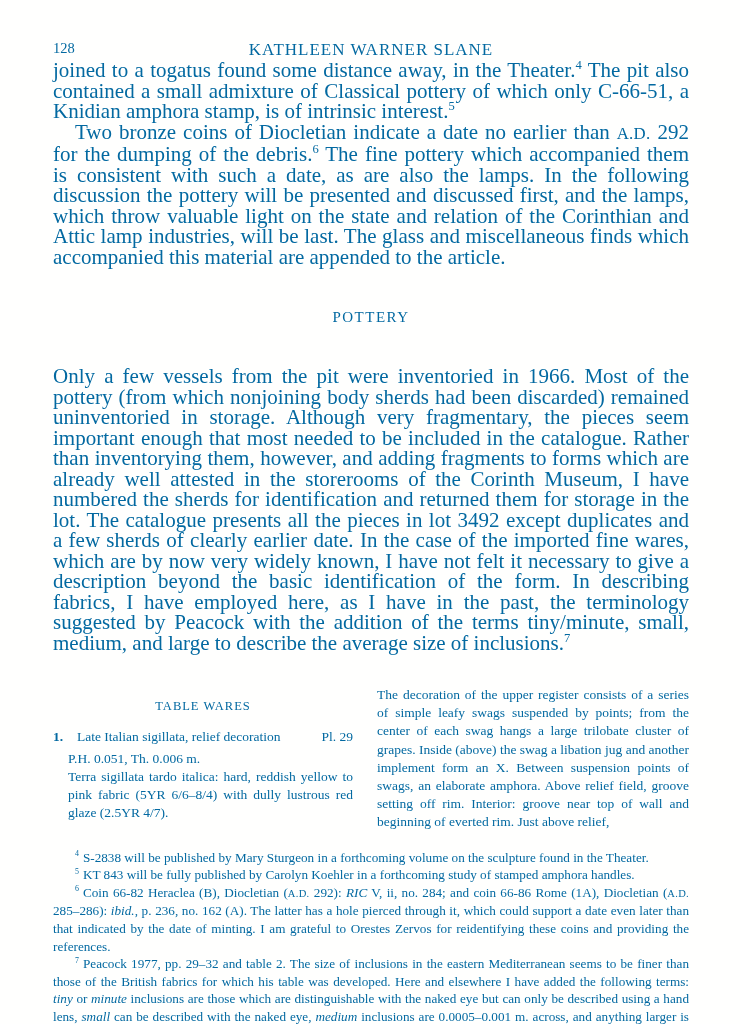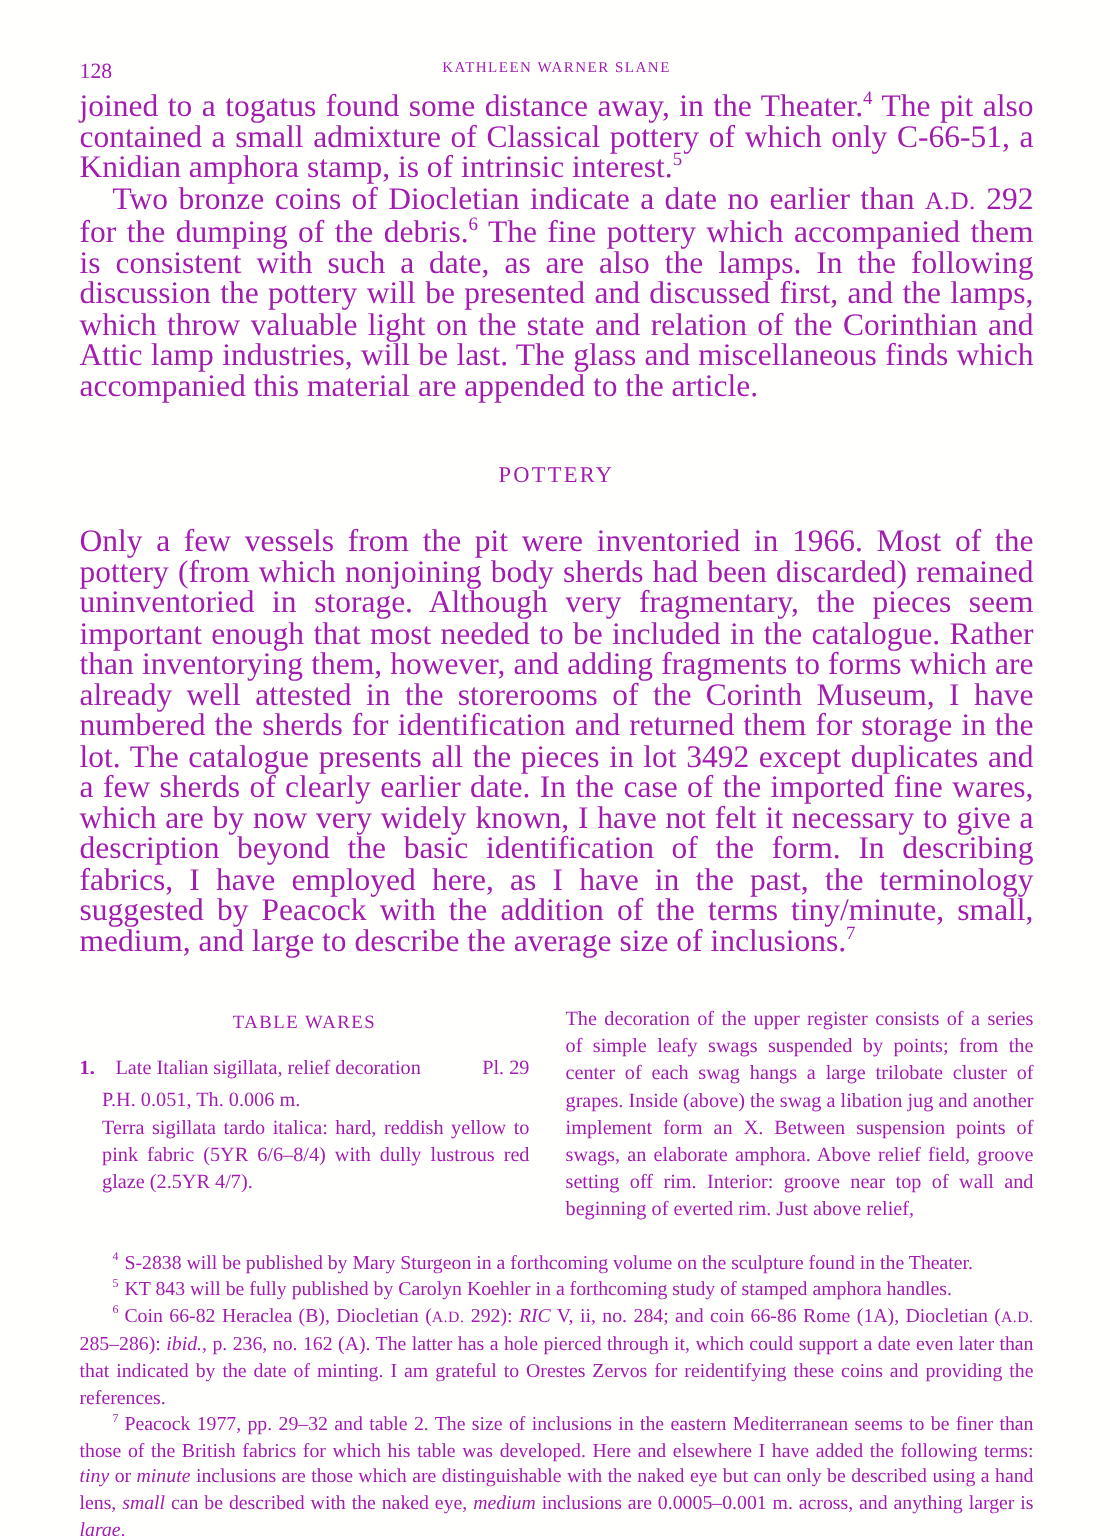--- a/index.html
+++ b/index.html
@@ -1,43 +1,43 @@
 <!DOCTYPE html>
 <html><head>
 <meta charset="utf-8">
 <style>
   html,body{margin:0;padding:0;background:#ffffff;}
   .page{
     position:relative;
     width:740px;height:1024px;
     background:#fffffe;
-    color:#a21caf;
+    color:#0369a1;
     font-family:"Liberation Serif","DejaVu Serif",serif;
     box-sizing:border-box;
     padding:40px 51px 0 53px;
     overflow:hidden;
   }
   
   .page-header{position:relative;height:20px;}
   .page-num{position:absolute;left:0;top:0;font-size:14.5px;}
-  .running-head{position:absolute;left:0;right:0;top:0;text-align:center;font-size:10px;letter-spacing:1px;}
+  .running-head{position:absolute;left:0;right:0;top:0;text-align:center;font-size:17px;letter-spacing:1px;}
   
   .bodytext{font-size:21px;line-height:20.5px;text-align:justify;}
   .bodytext p{margin:0;}
   .p-first{margin-top:8px;}
   .indent{text-indent:22px;}
   sup{font-size:0.6em;line-height:0;vertical-align:super;}
   .sc{font-size:0.8em;letter-spacing:0.3px;}
   
   .section-heading{
     text-align:center;font-size:15px;letter-spacing:1.5px;
-    margin:42px 0 24px 0;font-weight:400;
+    margin:42px 0 40px 0;font-weight:400;
   }
   
-  .columns{display:flex;margin-top:33px;}
+  .columns{display:flex;margin-top:33px;align-items:center;}
   .col-left{width:300px;flex:0 0 300px;}
   .col-gap{flex:0 0 24px;}
   .col-right{flex:1;}
   .col-heading{text-align:center;font-size:12.5px;letter-spacing:1px;margin:2px 0 13px 0;font-weight:400;}
   .smalltext{font-size:13.5px;line-height:18.2px;}
   .entry-row{display:flex;align-items:baseline;}
   .entry-num{font-weight:700;flex:0 0 24px;}
   .entry-plate{margin-left:auto;}
   .entry-body{margin-left:15px;text-align:justify;margin-top:3px;}
   .entry-body p{margin:0;}

